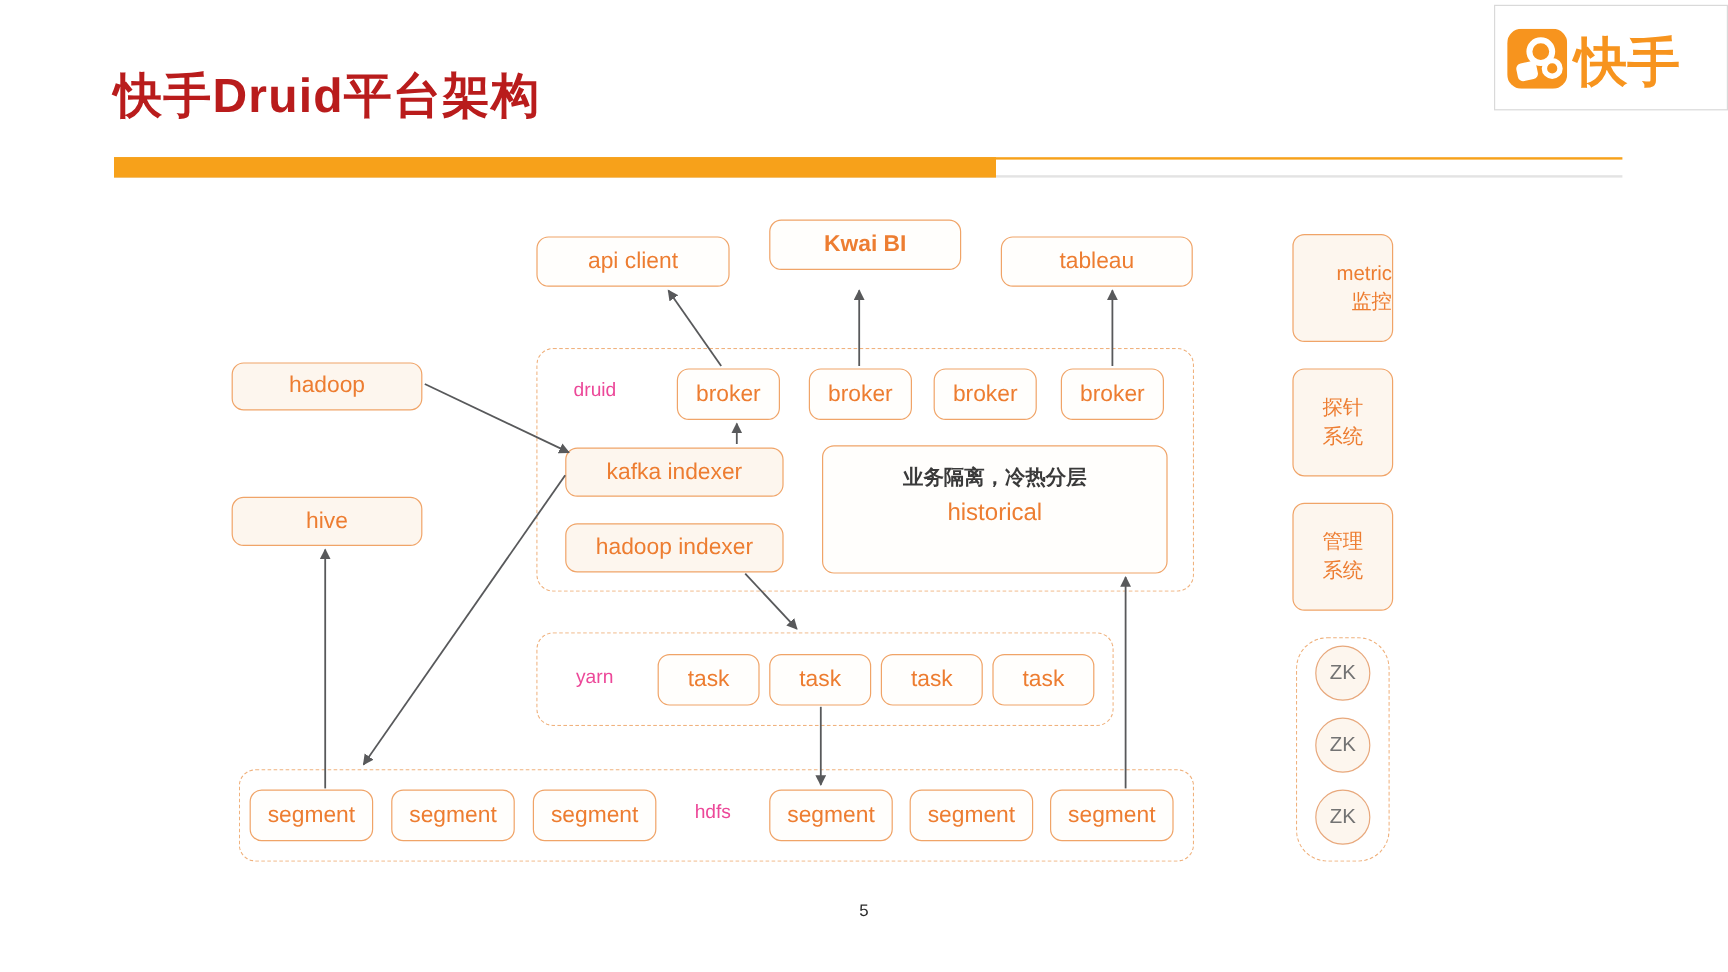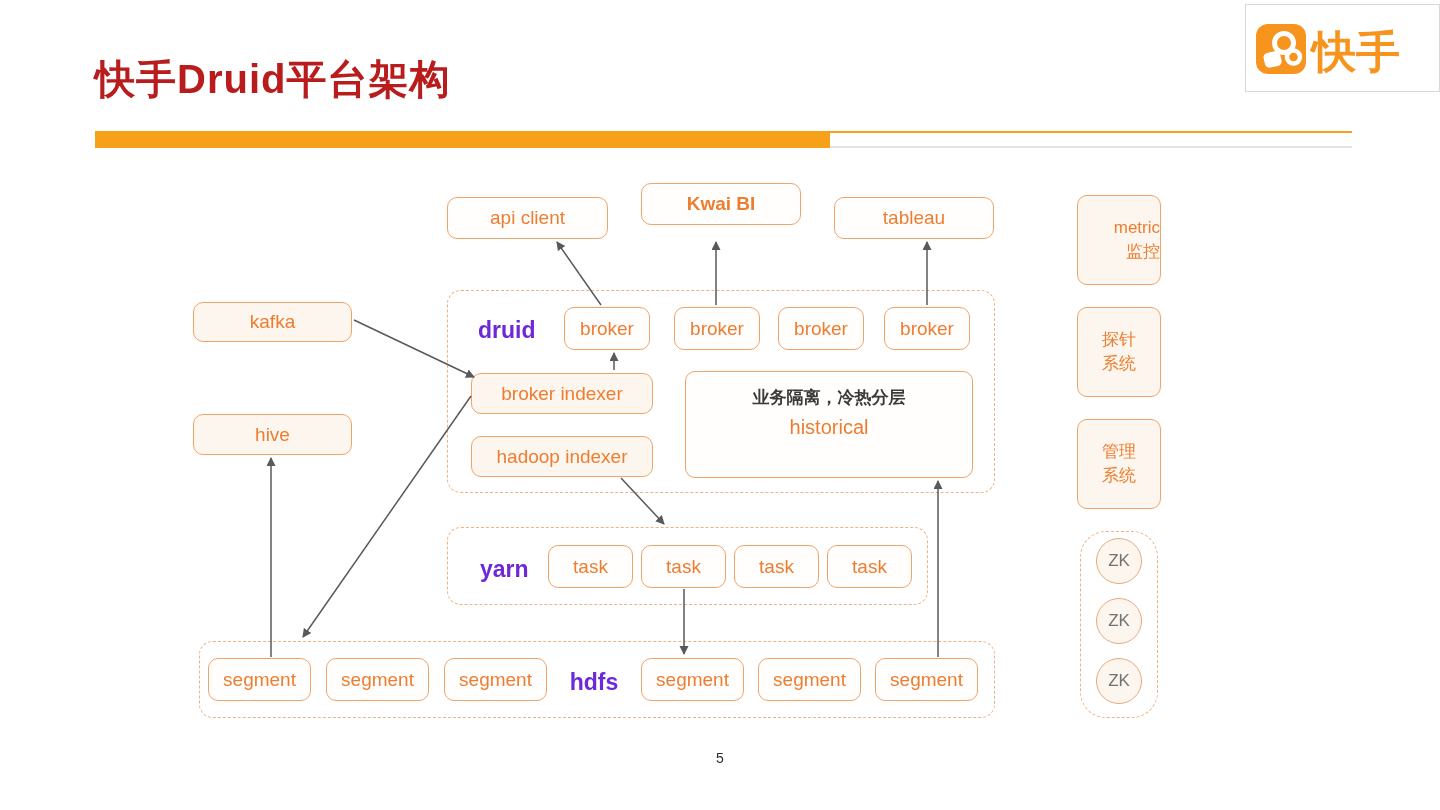--- a/index.html
+++ b/index.html
@@ -20,21 +20,21 @@
   .logo-text { position: absolute; left: 66px; top: 18px; font-size: 44px; font-weight: bold;
     color: #F7941E; }
 
   
   .box { position: absolute; border: 1px solid #F0A468; border-radius: 10px;
     background: #FFFEFC; color: #ED7D31; font-size: 19px;
     display: flex; align-items: center; justify-content: center; text-align: center; }
   .tint { background: #FDF6EE; }
   .container { position: absolute; border: 1px dashed #F0B27E; border-radius: 14px;
     background: #ffffff; }
-  .grp-label { position: absolute; font-size: 23px; font-weight: bold; color: #6d28d9; }
+  .grp-label { position: absolute; font-size: 16px; font-weight: normal; color: #ec4899; }
 
   .two-line { flex-direction: column; line-height: 24px; font-size: 17px; }
 
   .historical-box { position: absolute; left: 685px; top: 371px; width: 288px; height: 107px;
     border: 1px solid #F0A468; border-radius: 10px; background: #fffefc; text-align: center; }
   .historical-note { margin-top: 14px; font-size: 17px; font-weight: bold; color: #3A3A3A; }
   .historical-label { margin-top: 7px; font-size: 20px; color: #ED7D31; }
 
   .zk-circle { position: absolute; width: 46px; height: 46px; border-radius: 50%;
     border: 1px solid #E8A87C; background: #FDF6EE; color: #737373; font-size: 17px;
@@ -62,32 +62,32 @@
       <circle cx="37.5" cy="33" r="6.5" fill="none" stroke="#ffffff" stroke-width="4.5"></circle>
       <rect x="8" y="28" width="17" height="15" rx="4.5" fill="#ffffff" transform="rotate(-12 16 35)"></rect>
     </svg>
     <div class="logo-text">快手</div>
   </div>
 
   <div class="box" style="left:447px; top:197px; width:161px; height:42px;">api client</div>
   <div class="box" style="left:641px; top:183px; width:160px; height:42px;font-weight:bold;">Kwai BI</div>
   <div class="box" style="left:834px; top:197px; width:160px; height:42px;">tableau</div>
 
-  <div class="box tint" style="left:193px; top:302px; width:159px; height:40px;">kafka</div>
+  <div class="box tint" style="left:193px; top:302px; width:159px; height:40px;">hadoop</div>
   <div class="box tint" style="left:193px; top:414px; width:159px; height:41px;">hive</div>
 
   <div class="container" style="left:447px; top:290px; width:548px; height:203px;"></div>
   <div class="grp-label" style="left:478px; top:317px;">druid</div>
 
   <div class="box" style="left:564px; top:307px; width:86px; height:43px;">broker</div>
   <div class="box" style="left:674px; top:307px; width:86px; height:43px;">broker</div>
   <div class="box" style="left:778px; top:307px; width:86px; height:43px;">broker</div>
   <div class="box" style="left:884px; top:307px; width:86px; height:43px;">broker</div>
 
-  <div class="box tint" style="left:471px; top:373px; width:182px; height:41px;">broker indexer</div>
+  <div class="box tint" style="left:471px; top:373px; width:182px; height:41px;">kafka indexer</div>
   <div class="box tint" style="left:471px; top:436px; width:182px; height:41px;">hadoop indexer</div>
 
   <div class="historical-box">
     <div class="historical-note">业务隔离，冷热分层</div>
     <div class="historical-label">historical</div>
   </div>
 
   <div class="container" style="left:447px; top:527px; width:481px; height:78px;"></div>
   <div class="grp-label" style="left:480px; top:556px;">yarn</div>
   <div class="box" style="left:548px; top:545px; width:85px; height:43px;">task</div>

